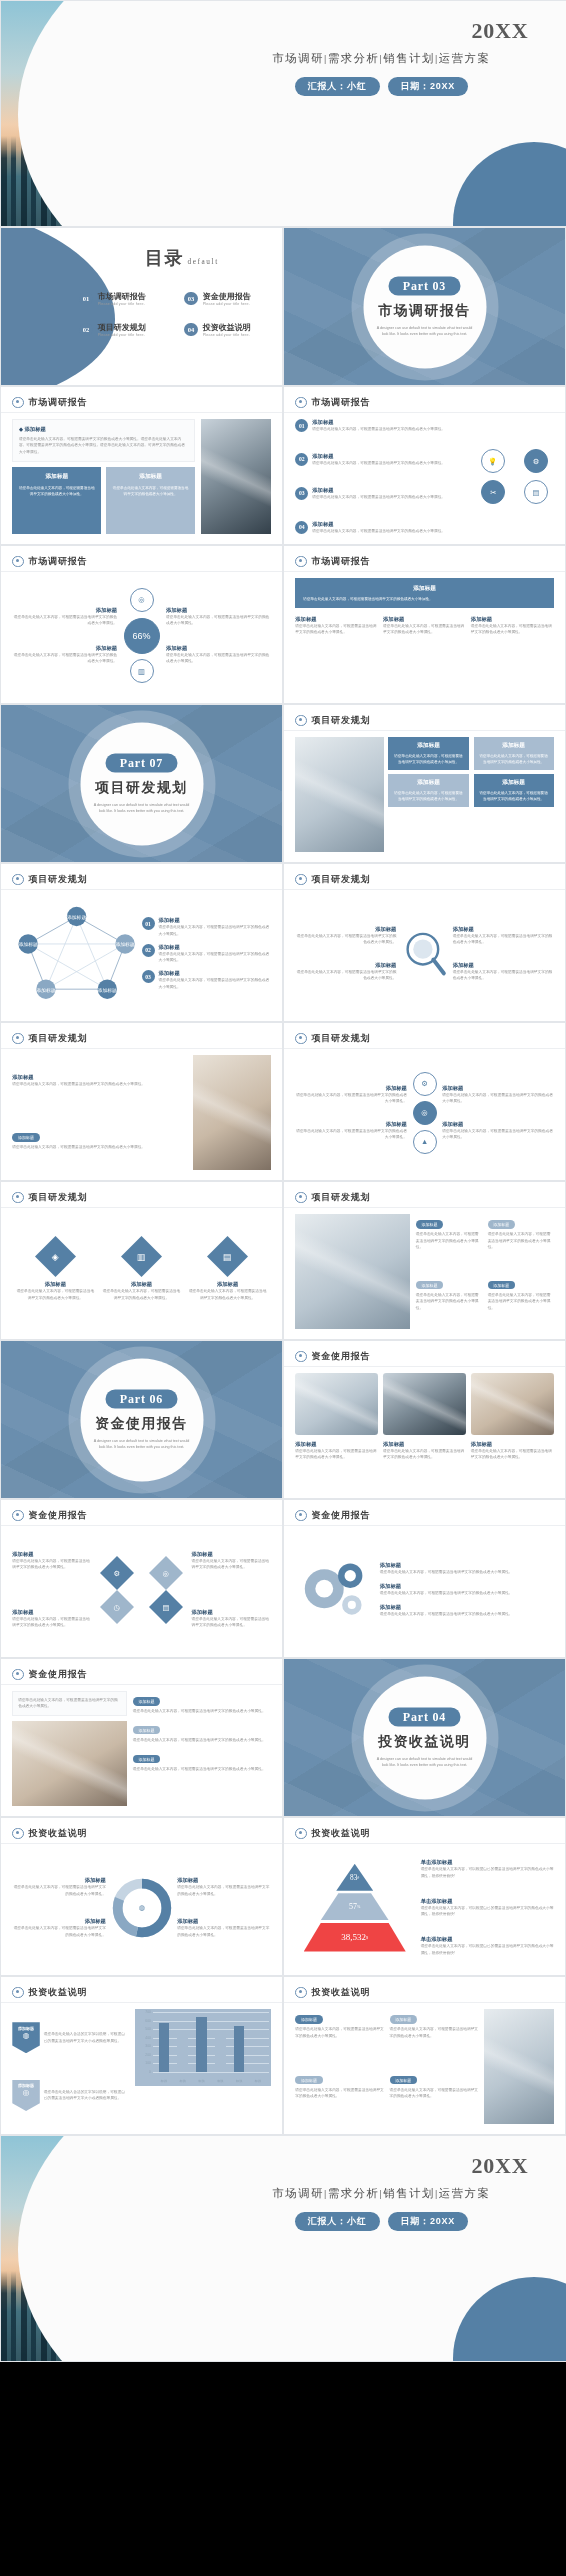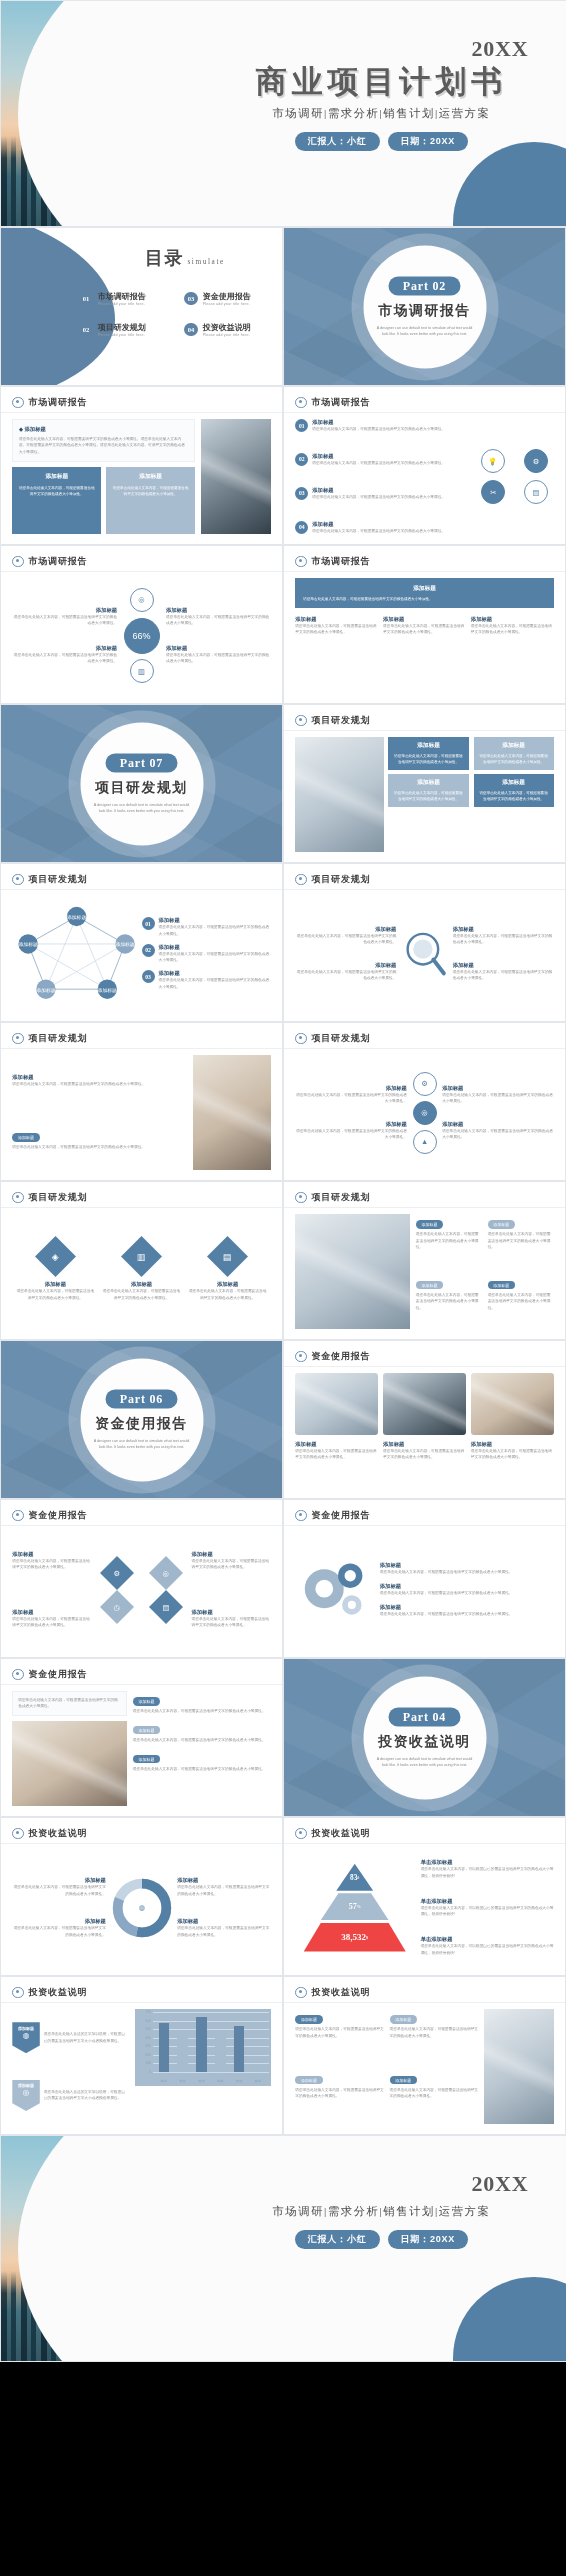--- a/index.html
+++ b/index.html
@@ -29,21 +29,21 @@
     -webkit-mask-image:linear-gradient(180deg,transparent,#000 25%);
             mask-image:linear-gradient(180deg,transparent,#000 25%);
   }
   .spire{ position:absolute; left:14%; bottom:22%; width:11.3px; height:46%;
     background:linear-gradient(180deg,#d9c49a,#5b6f76 60%,#2c4652);
     clip-path:polygon(45% 0,55% 0,62% 16%,62% 30%,78% 38%,78% 100%,22% 100%,22% 38%,38% 30%,38% 16%); }
   .whitecurve{
     position:absolute; top:-52%; right:-28%; width:125%; height:205%;
     background:#fbfbfb; border-radius:50%;
   }
-  .cover-body{ position:absolute; right:14.6px; top:35px; width:340px; text-align:center; z-index:5; }
+  .cover-body{ position:absolute; right:14.6px; top:17px; width:340px; text-align:center; z-index:5; }
   .cover-year{ font-family:"Liberation Serif","DejaVu Serif",serif; font-size:22px;
     font-weight:700; color:#5a5a5a; letter-spacing:0.8px; text-align:right; padding-right:23px;}
   .cover-title{ font-family:"Liberation Serif","DejaVu Serif",serif; font-weight:700;
     font-size:34px; color:#5c5c5c; letter-spacing:4.9px; line-height:1.15;
     text-shadow:1.6px 1.6px 0 rgba(140,140,140,.35); margin-top:1.6px;}
   .cover-sub{ font-family:"Liberation Serif","DejaVu Serif",serif; font-size:11.3px;
     letter-spacing:1.6px; color:#4c4c4c; margin-top:6.5px; }
   .pillrow{ margin-top:11.3px; display:flex; gap:8px; justify-content:center; }
   .pill{ background:#5580a5; color:#fff; border-radius:16px; padding:3.2px 13px;
     font-size:9px; font-weight:700; letter-spacing:0.8px; }
@@ -122,55 +122,54 @@
   .cline{ position:absolute; left:0; right:0; height:0.8px; background:#cfdce8; }
   .clab{ position:absolute; right:calc(100% + 2.4px); transform:translateY(-50%);
     font-size:3.2px; color:#8fa4b6; }
   .bars{ position:absolute; left:19.4px; right:3.2px; top:3.2px; bottom:14.6px;
     display:flex; align-items:flex-end; justify-content:space-around; }
   .bar{ width:10.5px; }
   .bx{ position:absolute; left:19.4px; right:3.2px; bottom:3.2px; display:flex;
     justify-content:space-around; font-size:3.2px; color:#8fa4b6; }
   
   .pyr{ display:flex; flex-direction:column; align-items:center; gap:2.4px; }
-  .pl{ color:#fff; font-family:"Liberation Serif",serif; font-weight:700;
+  .pl{ color:#fff; font-family:"Liberation Serif",serif; font-weight:400;
     display:flex; align-items:center; justify-content:center; }
   
   .footer{ width:567px; background:#000; color:#fff; font-size:9px;
     padding:7.3px 11.3px; letter-spacing:0.4px; }
   .lastcover .cover-title{ font-size:31px; }
 </style>
 </head>
 <body>
 
 <div class="deck">
 
   <div class="full lastcover">
     <div class="city">
         <div class="spire"></div>
       </div>
     <div class="whitecurve"></div>
     <div class="cover-body">
       <div class="cover-year">20XX</div>
-      <div class="cover-title">商业项目计划书</div>
       <div class="cover-sub">市场调研|需求分析|销售计划|运营方案</div>
       <div class="pillrow">
         <div class="pill">汇报人：小红</div>
         <div class="pill">日期：20XX</div>
       </div>
     </div>
     <div class="bluecorner"></div>
   </div>
 
   <div class="row">
     <div class="slide">
       <div class="toc-bg"></div>
       <div class="toc-blue"></div>
       <div class="toc-head">
-        <b>目录</b><span>simulate</span>
+        <b>目录</b><span>default</span>
       </div>
       <div class="toc-grid">
         <div class="toc-item">
           <div class="toc-num">01</div>
           <div>
               <div class="toc-t">市场调研报告</div>
           <div class="toc-d">Please add your title here.</div>
             </div>
         </div>
         <div class="toc-item">
@@ -195,21 +194,21 @@
             </div>
         </div>
       </div>
     </div>
 
     <div class="slide">
       <div class="sec"></div>
         <div class="sec-tex"></div>
       <div class="sec-ring"></div>
       <div class="sec-circle">
-        <div class="sec-pill">Part 02</div>
+        <div class="sec-pill">Part 03</div>
         <div class="sec-title">市场调研报告</div>
         <div class="sec-desc">A designer can use default text to simulate what text would look like. It looks even better with you using this text.</div>
       </div>
     </div>
   </div>
 
   <div class="row">
     <div class="slide">
       <div class="s-head">
           <span class="s-ico"></span>

